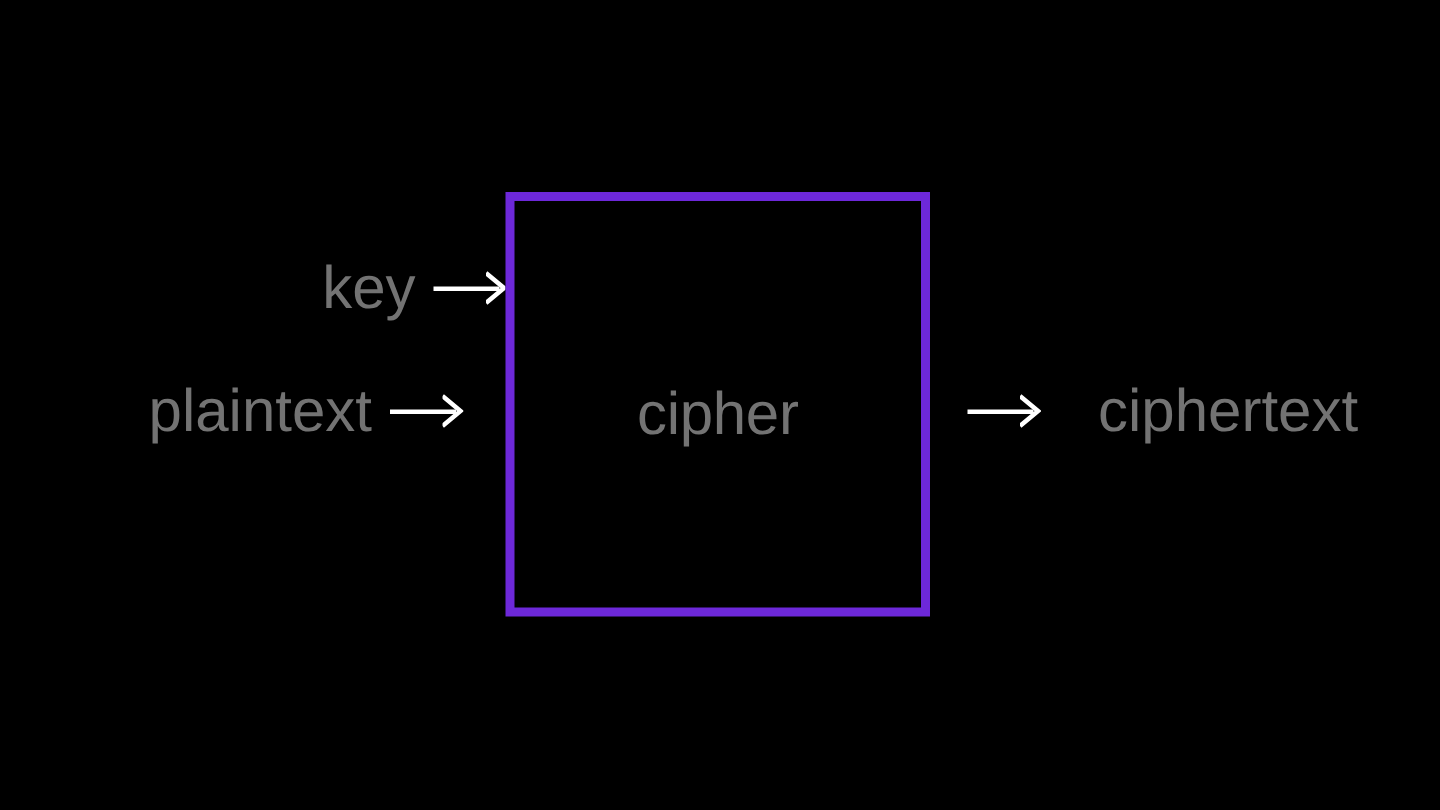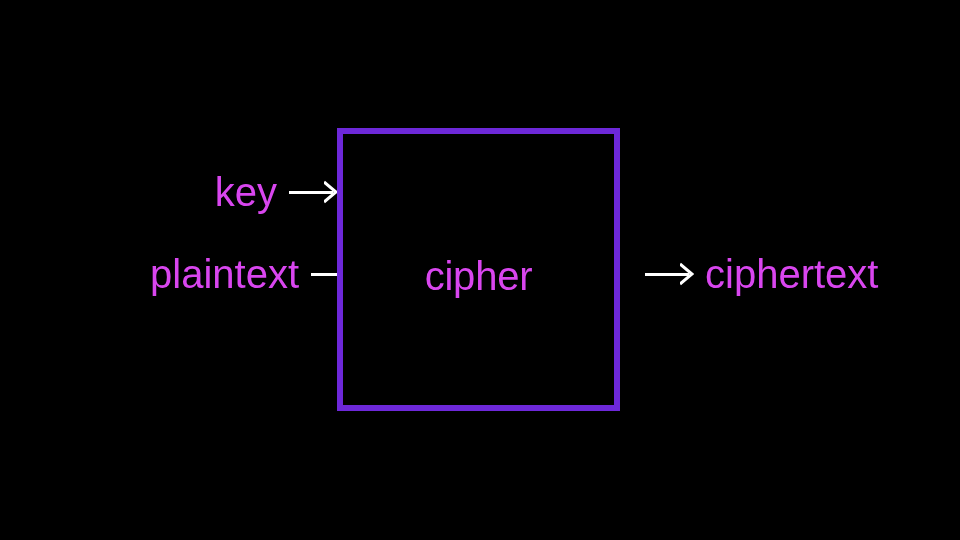--- a/index.html
+++ b/index.html
@@ -8,21 +8,21 @@
     background: #000000;
   }
 
   #canvas {
     position: relative;
     width: 960px;
     height: 540px;
     background: #000000;
     overflow: hidden;
     font-family: "Liberation Sans", sans-serif;
-    color: #d946ef;
+    color: #737373;
     -webkit-font-smoothing: antialiased;
   }
 
   
   #cipher-box {
     position: absolute;
     left: 337px;
     top: 128px;
     width: 283px;
     height: 283px;
@@ -54,31 +54,32 @@
   }
 
   
   #input-key {
     right: 623px;        
     top: 172px;
     justify-content: flex-end;
   }
 
   #input-plaintext {
-    right: 601px;
+    right: 652px;
     top: 254px;
     justify-content: flex-end;
     margin-left: 16px;
   }
 
   
   #output-ciphertext {
     left: 645px;
     top: 254px;
     justify-content: flex-start;
+    gap: 27px;
   }
 
   .io-text {
     display: inline-block;
   }
 
   
   .arrow {
     position: relative;
     display: inline-block;

